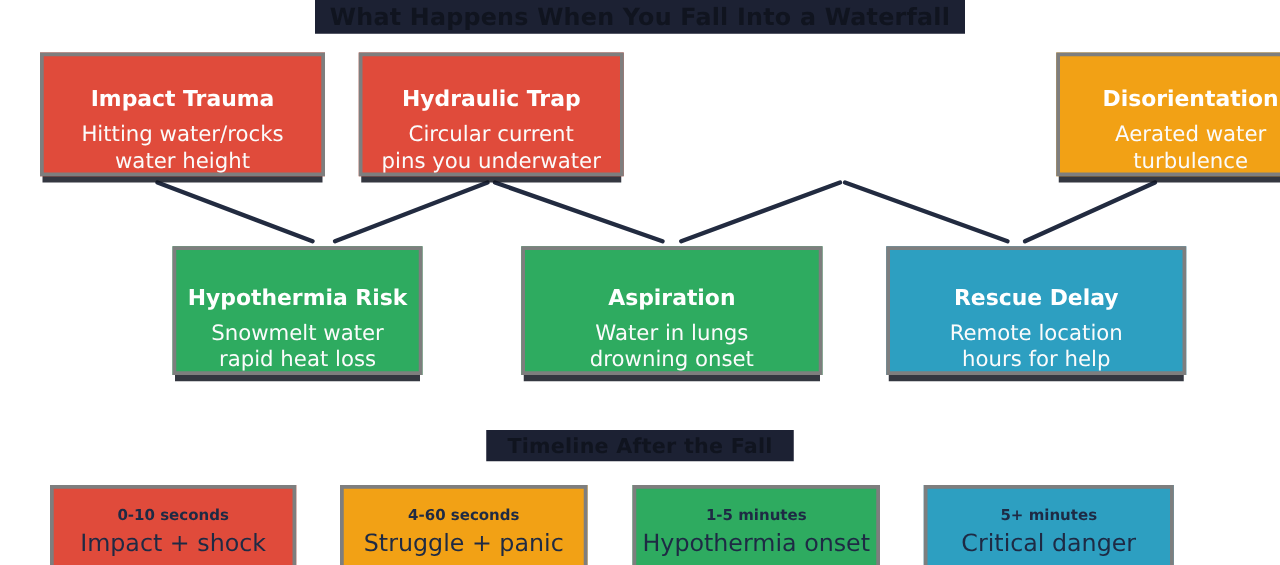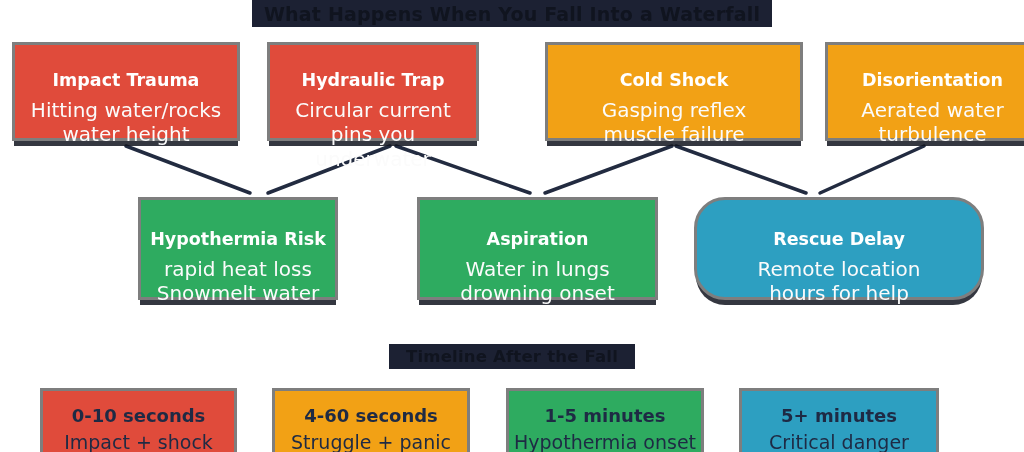--- a/index.html
+++ b/index.html
@@ -13,26 +13,26 @@
   }
   #band-main{left:252px;top:0;width:520px;height:27px;font-size:19px;}
   #band-timeline{left:389px;top:344px;width:246px;height:25px;font-size:16.5px;}
   .conn-layer{position:absolute;left:0;top:0;width:1024px;height:452px;}
   .connector{stroke:#222b40;stroke-width:3.5;stroke-linecap:round;}
   .box{
     position:absolute;box-sizing:border-box;border:3px solid #7e7e7e;
     text-align:center;color:#ffffff;
     box-shadow:0 7px 0 -2px rgba(16,20,30,0.85);
   }
-  .row1{top:42px;height:99px;padding-top:25px;}
+  .row1{top:42px;height:99px;padding-top:25px;margin-left:20px;}
   .row2{top:197px;height:103px;padding-top:29px;}
   .row3{top:388px;height:80px;padding-top:14px;}
   .box-title{font-weight:bold;font-size:17.5px;margin-bottom:8px;}
-  .box-line{font-size:20px;line-height:1.22;color:#fbfbfb;}
-  .t-title{font-weight:bold;font-size:18px;color:#1e2a44;margin-bottom:5px;}
+  .box-line{font-size:17px;line-height:1.22;color:#fbfbfb;}
+  .t-title{font-weight:bold;font-size:12px;color:#1e2a44;margin-bottom:5px;}
   .t-sub{font-size:19px;color:#1e2a44;}
 </style>
 </head>
 <body>
 
 <div class="canvas">
 
   <div class="title-band" id="band-main" style="background: rgb(28, 33, 51); color: rgb(16, 20, 31);">
     <span>What Happens When You Fall Into a Waterfall</span>
   </div>
@@ -49,42 +49,37 @@
   <div class="box row1" style="left: 12px; width: 228px; background: rgb(224, 75, 59);">
     <div class="box-title">Impact Trauma</div>
     <div class="box-line">Hitting water/rocks</div>
     <div class="box-line">water height</div>
   </div>
   <div class="box row1" style="left: 267px; width: 212px; background: rgb(224, 75, 59);">
     <div class="box-title">Hydraulic Trap</div>
     <div class="box-line">Circular current</div>
     <div class="box-line">pins you underwater</div>
   </div>
-  <div class="box row1" style="left: 545px; width: 258px; background: rgb(242, 161, 21);">
-    <div class="box-title">Cold Shock</div>
-    <div class="box-line">Gasping reflex</div>
-    <div class="box-line">muscle failure</div>
-  </div>
   <div class="box row1" style="left: 825px; width: 215px; background: rgb(242, 161, 21);">
     <div class="box-title">Disorientation</div>
     <div class="box-line">Aerated water</div>
     <div class="box-line">turbulence</div>
   </div>
 
   <div class="box row2" style="left: 138px; width: 200px; background: rgb(46, 171, 96);">
     <div class="box-title">Hypothermia Risk</div>
+    <div class="box-line">Snowmelt water</div>
     <div class="box-line">rapid heat loss</div>
-    <div class="box-line">Snowmelt water</div>
   </div>
   <div class="box row2" style="left: 417px; width: 241px; background: rgb(46, 171, 96); text-align: center;">
     <div class="box-title">Aspiration</div>
     <div class="box-line">Water in lungs</div>
     <div class="box-line">drowning onset</div>
   </div>
-  <div class="box row2" style="left: 694px; width: 290px; background: rgb(45, 159, 193); border-radius: 31px;">
+  <div class="box row2" style="left: 709px; width: 240px; background: rgb(45, 159, 193);">
     <div class="box-title">Rescue Delay</div>
     <div class="box-line">Remote location</div>
     <div class="box-line">hours for help</div>
   </div>
 
   <div class="title-band" id="band-timeline" style="background: rgb(28, 33, 51); color: rgb(16, 20, 31);">
     <span>Timeline After the Fall</span>
   </div>
 
   <div class="box row3" style="left: 40px; width: 197px; background: rgb(224, 75, 59);">

